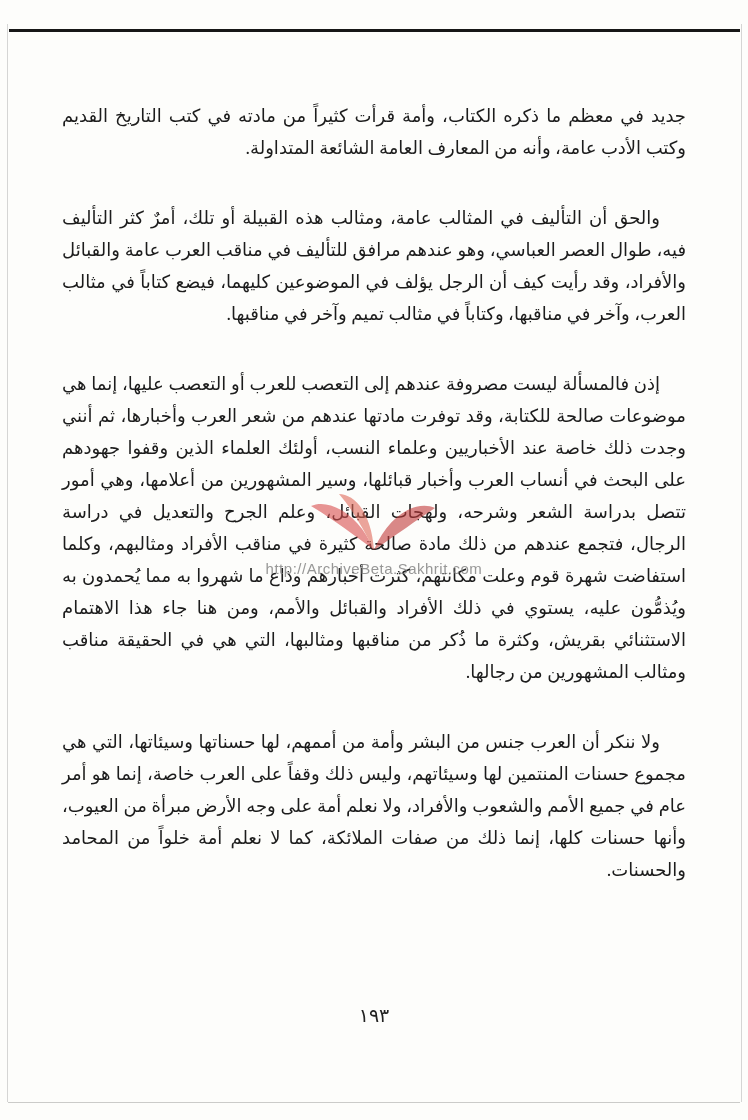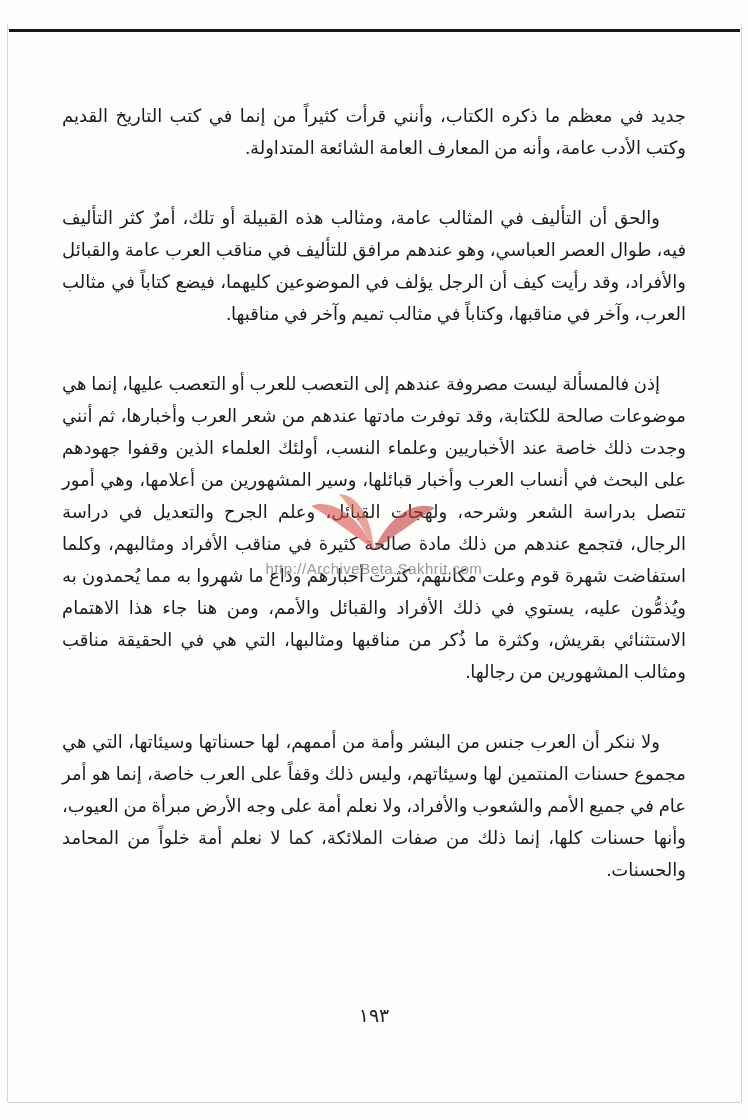--- a/index.html
+++ b/index.html
@@ -114,21 +114,21 @@
 <body>
 
 <div class="page">
 
   <div class="scan-top-line"></div>
   <div class="scan-edge-left"></div>
   <div class="scan-edge-right"></div>
   <div class="scan-bottom-line"></div>
 
   <div class="text-block">
-    <p class="first">جديد في معظم ما ذكره الكتاب، وأنني قرأت كثيراً من إنما في كتب التاريخ القديم وكتب الأدب عامة، وأنه من المعارف العامة الشائعة المتداولة.</p>
+    <p class="first">جديد في معظم ما ذكره الكتاب، وأمة قرأت كثيراً من مادته في كتب التاريخ القديم وكتب الأدب عامة، وأنه من المعارف العامة الشائعة المتداولة.</p>
     <p>والحق أن التأليف في المثالب عامة، ومثالب هذه القبيلة أو تلك، أمرٌ كثر التأليف فيه، طوال العصر العباسي، وهو عندهم مرافق للتأليف في مناقب العرب عامة والقبائل والأفراد، وقد رأيت كيف أن الرجل يؤلف في الموضوعين كليهما، فيضع كتاباً في مثالب العرب، وآخر في مناقبها، وكتاباً في مثالب تميم وآخر في مناقبها.</p>
     <p>إذن فالمسألة ليست مصروفة عندهم إلى التعصب للعرب أو التعصب عليها، إنما هي موضوعات صالحة للكتابة، وقد توفرت مادتها عندهم من شعر العرب وأخبارها، ثم أنني وجدت ذلك خاصة عند الأخباريين وعلماء النسب، أولئك العلماء الذين وقفوا جهودهم على البحث في أنساب العرب وأخبار قبائلها، وسير المشهورين من أعلامها، وهي أمور تتصل بدراسة الشعر وشرحه، ولهجات القبائل، وعلم الجرح والتعديل في دراسة الرجال، فتجمع عندهم من ذلك مادة صالحة كثيرة في مناقب الأفراد ومثالبهم، وكلما استفاضت شهرة قوم وعلت مكانتهم، كثرت أخبارهم وذاع ما شهروا به مما يُحمدون به ويُذمُّون عليه، يستوي في ذلك الأفراد والقبائل والأمم، ومن هنا جاء هذا الاهتمام الاستثنائي بقريش، وكثرة ما ذُكر من مناقبها ومثالبها، التي هي في الحقيقة مناقب ومثالب المشهورين من رجالها.</p>
     <p>ولا ننكر أن العرب جنس من البشر وأمة من أممهم، لها حسناتها وسيئاتها، التي هي مجموع حسنات المنتمين لها وسيئاتهم، وليس ذلك وقفاً على العرب خاصة، إنما هو أمر عام في جميع الأمم والشعوب والأفراد، ولا نعلم أمة على وجه الأرض مبرأة من العيوب، وأنها حسنات كلها، إنما ذلك من صفات الملائكة، كما لا نعلم أمة خلواً من المحامد والحسنات.</p>
   </div>
 
   <div class="watermark">
     <svg class="wm-logo" width="150" height="64" viewBox="0 0 150 64" aria-hidden="true">
       <path d="M75 58 C60 22 30 6 12 14 C32 26 54 42 75 58 Z" fill="#d94f4f"></path>
       <path d="M75 58 C72 18 54 2 40 2 C54 18 65 38 75 58 Z" fill="#e06a5a"></path>
       <path d="M75 58 C90 22 118 8 136 16 C118 28 97 43 75 58 Z" fill="#c23b3b"></path>

